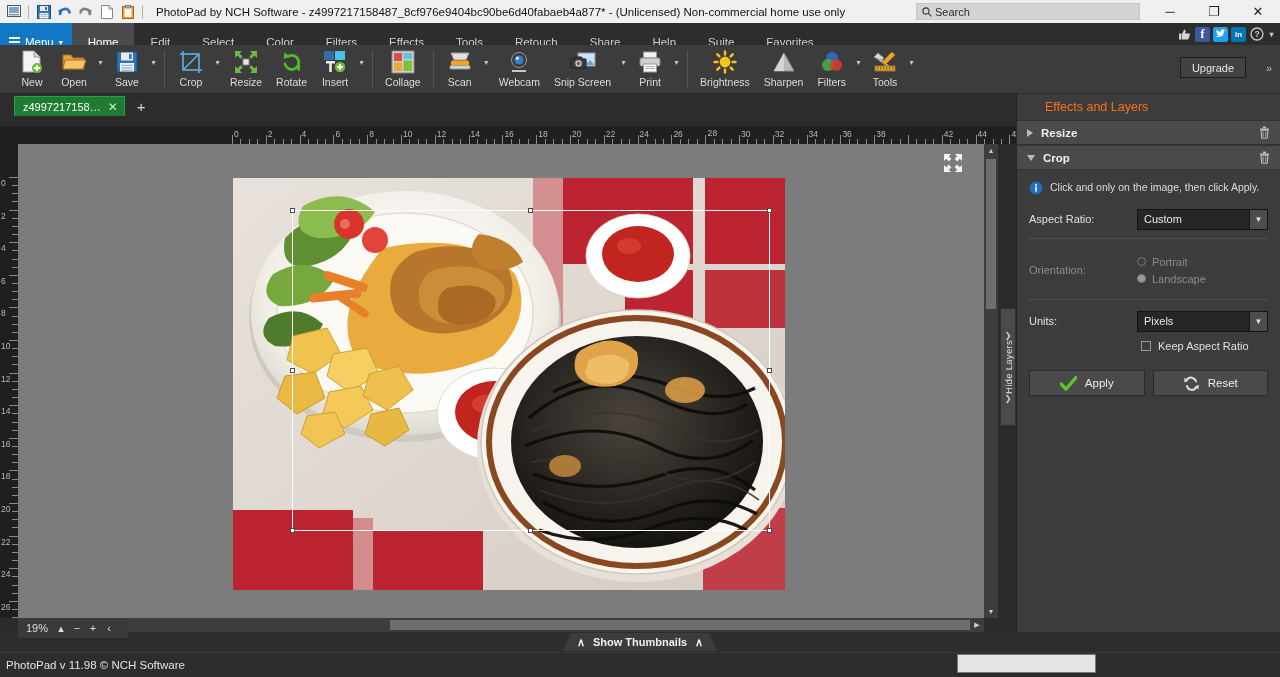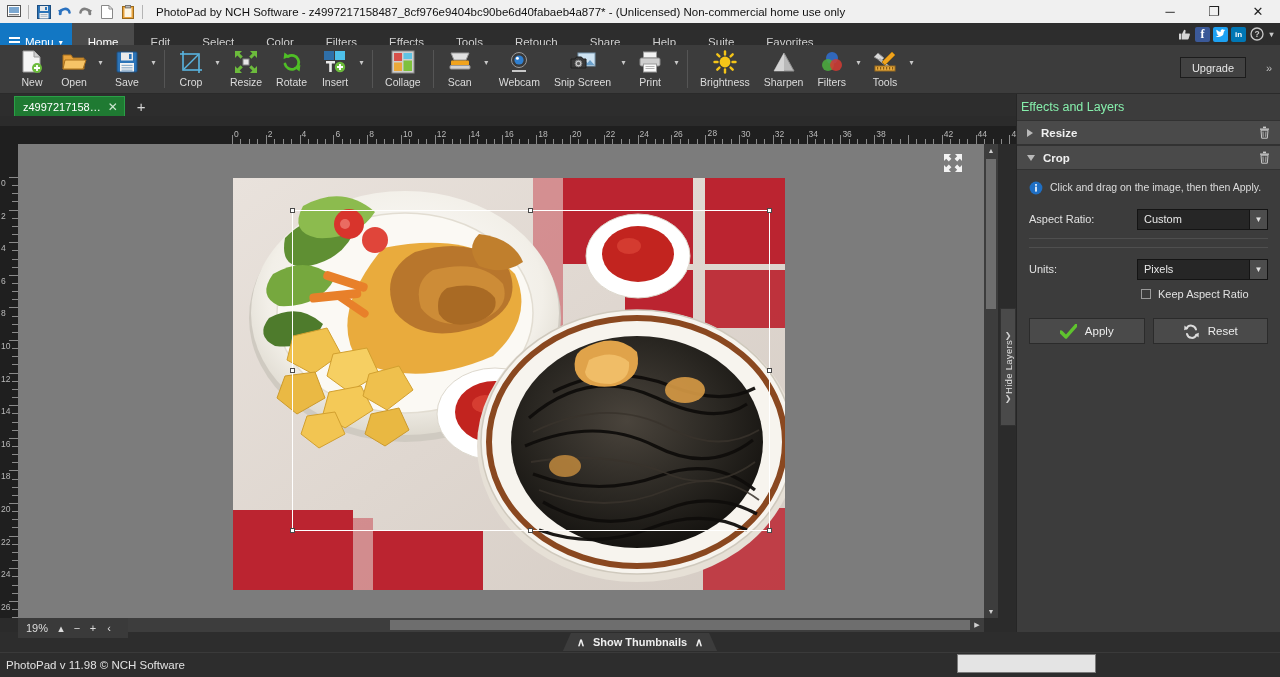--- a/index.html
+++ b/index.html
@@ -132,22 +132,22 @@
     z-index:5;
   }
   .zoombar .zv { padding:0 5px 0 8px; }
   .zb { width:16px; height:18px; display:flex; align-items:center; justify-content:center; font-size:11px; }
 
   
   .rpanel {
     position:absolute; left:1016px; top:94px; width:264px; height:545px;
     background:#3c3c3c; border-left:1px solid #262626;
   }
-  .rp-title { height:26px; display:flex; align-items:center; padding-left:4px;
-              font-size:12.5px; color:#86efac; background:#3c3c3c; }
+  .rp-title { height:26px; display:flex; align-items:center; padding-left:28px;
+              font-size:12.5px; color:#f97316; background:#3c3c3c; }
   .acc-hdr {
     height:25px; display:flex; align-items:center; gap:8px; padding:0 10px 0 10px;
     background:#4a4a4a; border-top:1px solid #323232; border-bottom:1px solid #323232;
     font-size:11.5px; font-weight:bold; color:#f0f0f0; position:relative;
   }
   .tri { width:0; height:0; }
   .tri.right { border-left:6px solid #b9b9b9; border-top:4px solid transparent; border-bottom:4px solid transparent; }
   .tri.down { border-top:6px solid #b9b9b9; border-left:4px solid transparent; border-right:4px solid transparent; }
   .trash { position:absolute; right:10px; top:5px; }
   .acc-body { padding:8px 12px 0 12px; background:#3c3c3c; }
@@ -261,20 +261,27 @@
         <svg width="12" height="14" viewBox="0 0 12 14">
             <rect x="0.5" y="1.5" width="11" height="12" fill="#e8a33d" stroke="#9a6a1c"></rect>
             <rect x="2.5" y="3" width="7" height="9" fill="#fdf6e4"></rect>
             <rect x="3.5" y="0.5" width="5" height="2.4" fill="#bbb" stroke="#777"></rect>
           </svg>
       </div>
       <div class="qat-sep"></div>
     </div>
     <div class="title-text">PhotoPad by NCH Software - z4997217158487_8cf976e9404bc90be6d40fabaeb4a877* - (Unlicensed) Non-commercial home use only</div>
 
+    <div class="searchbox">
+      <svg width="10" height="10" viewBox="0 0 10 10">
+          <circle cx="4" cy="4" r="3.1" fill="none" stroke="#333" stroke-width="1.1"></circle>
+          <line x1="6.3" y1="6.3" x2="9.3" y2="9.3" stroke="#333" stroke-width="1.1"></line>
+        </svg>
+      <span>Search</span>
+    </div>
 
     <div class="wbtns">
       <div class="wbtn">─</div>
       <div class="wbtn">❐</div>
       <div class="wbtn close">✕</div>
     </div>
   </div>
 
   <div class="menubar">
     <div class="menu-btn">
@@ -946,33 +953,46 @@
       </span>
     </div>
 
     <div class="acc-body">
       <div class="hint">
         <svg width="14" height="14" viewBox="0 0 14 14" style="flex:none;margin-top:0px">
             <circle cx="7" cy="7" r="6.4" fill="#1f6fc4"></circle>
             <rect x="6.2" y="5.6" width="1.6" height="5" fill="#fff"></rect>
             <rect x="6.2" y="3" width="1.6" height="1.8" fill="#fff"></rect>
           </svg>
-        <span>Click and drag on the image, then then Apply.</span>
+        <span>Click and only on the image, then click Apply.</span>
       </div>
 
       <div class="row">
         <span class="lbl">Aspect Ratio:</span>
         <span class="sel">
           <span>Custom</span>
           <span class="arrow">▼</span>
         </span>
       </div>
 
       <div class="divider"></div>
 
+      <div class="row" style="height:46px">
+        <span class="lbl dim">Orientation:</span>
+        <span class="radio-wrap">
+          <span class="radio">
+            <span class="rdot"></span>
+            <span>Portrait</span>
+          </span>
+          <span class="radio">
+            <span class="rdot sel2"></span>
+            <span>Landscape</span>
+          </span>
+        </span>
+      </div>
 
       <div class="divider"></div>
 
       <div class="row">
         <span class="lbl">Units:</span>
         <span class="sel">
           <span>Pixels</span>
           <span class="arrow">▼</span>
         </span>
       </div>

